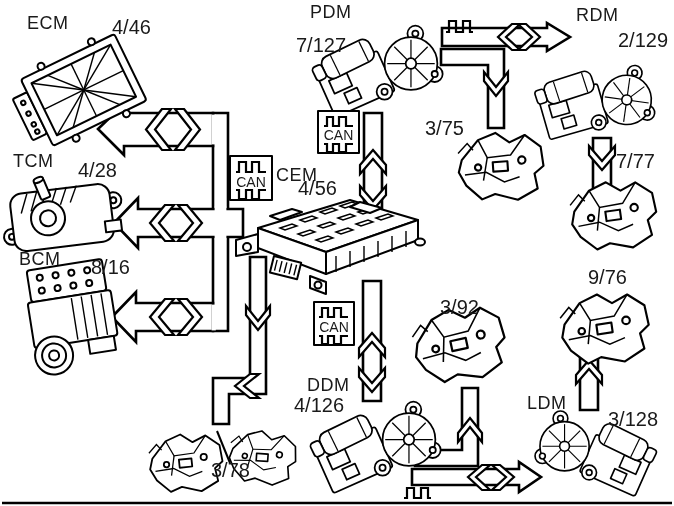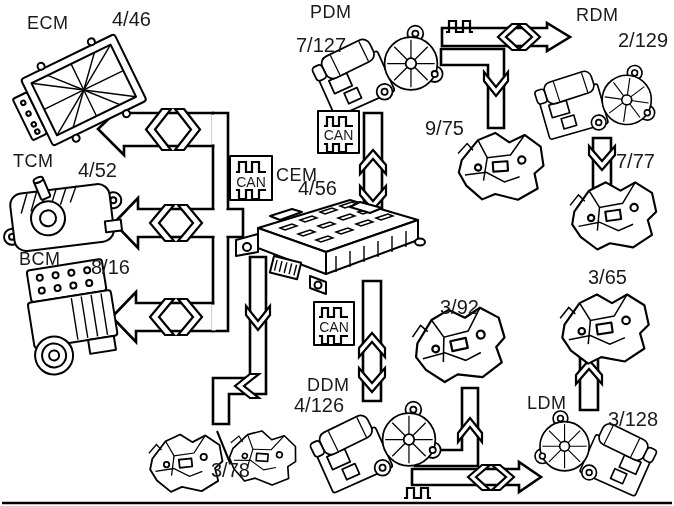--- a/index.html
+++ b/index.html
@@ -289,42 +289,42 @@
       <path class="wave" d="M0,15 H3 V4 H10 V15 H17 V4 H24 V15 H27"></path>
     </g>
     <g transform="translate(404,484)">
       <path class="wave" d="M0,14 H3 V4 H10 V14 H17 V4 H24 V14 H27"></path>
     </g>
 
     <line x1="2" y1="503" x2="672" y2="503" stroke="#000" stroke-width="2.4"></line>
   </svg>
 
   <div class="lbl name" style="left:27px;top:14px">ECM</div>
-  <div class="lbl code" style="left:112px;top:9px">4/46</div>
+  <div class="lbl code" style="left:112px;top:17px">4/46</div>
 
   <div class="lbl name" style="left:13px;top:152px">TCM</div>
-  <div class="lbl code" style="left:78px;top:160px">4/52</div>
+  <div class="lbl code" style="left:78px;top:160px">4/28</div>
 
   <div class="lbl name" style="left:19px;top:250px">BCM</div>
   <div class="lbl code" style="left:91px;top:257px">8/16</div>
 
   <div class="lbl name" style="left:276px;top:166px">CEM</div>
   <div class="lbl code" style="left:298px;top:178px">4/56</div>
 
   <div class="lbl name" style="left:310px;top:3px">PDM</div>
   <div class="lbl code" style="left:296px;top:35px">7/127</div>
 
   <div class="lbl name" style="left:576px;top:6px">RDM</div>
   <div class="lbl code" style="left:618px;top:30px">2/129</div>
 
   <div class="lbl name" style="left:307px;top:376px">DDM</div>
   <div class="lbl code" style="left:294px;top:395px">4/126</div>
 
   <div class="lbl name" style="left:527px;top:394px">LDM</div>
   <div class="lbl code" style="left:608px;top:409px">3/128</div>
 
   <div class="lbl code" style="left:440px;top:297px">3/92</div>
-  <div class="lbl code" style="left:425px;top:118px">9/75</div>
-  <div class="lbl code" style="left:588px;top:267px">3/65</div>
+  <div class="lbl code" style="left:425px;top:118px">3/75</div>
+  <div class="lbl code" style="left:588px;top:267px">9/76</div>
   <div class="lbl code" style="left:616px;top:151px">7/77</div>
   <div class="lbl code" style="left:211px;top:460px">3/78</div>
 
 </div>
 
 </body></html>

